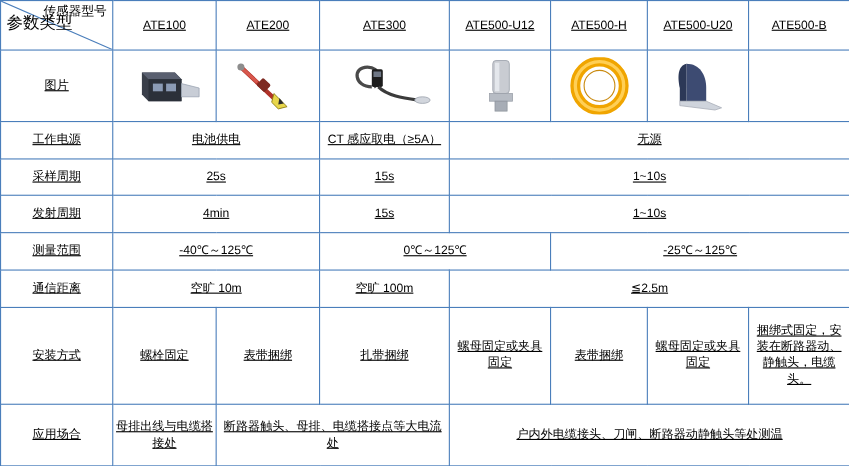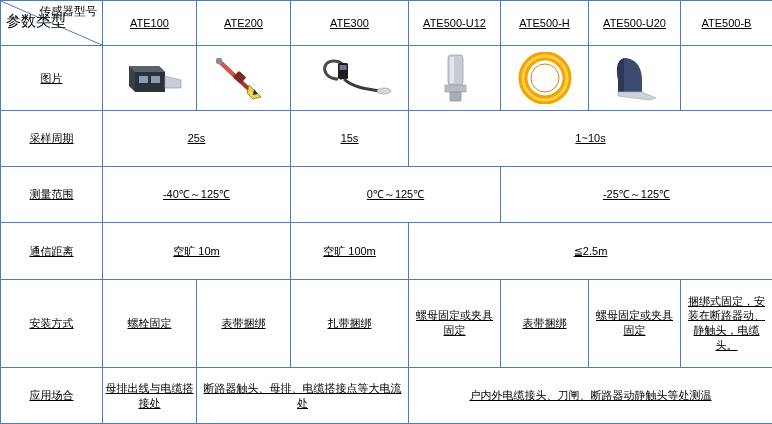--- a/index.html
+++ b/index.html
@@ -193,29 +193,41 @@
             </svg>
           </div>
         </td>
         <td class="img-cell">
           <div class="prod-img">
             <svg width="40" height="40" viewBox="0 0 40 40"></svg>
           </div>
         </td>
       </tr>
 
+      <tr>
+        <td class="rowlabel">工作电源</td>
+        <td colspan="2">电池供电</td>
+        <td>CT 感应取电（≥5A）</td>
+        <td colspan="4">无源</td>
+      </tr>
 
 
       <tr>
         <td class="rowlabel">采样周期</td>
         <td colspan="2">25s</td>
         <td>15s</td>
         <td colspan="4">1~10s</td>
       </tr>
 
+      <tr>
+        <td class="rowlabel">发射周期</td>
+        <td colspan="2">4min</td>
+        <td>15s</td>
+        <td colspan="4">1~10s</td>
+      </tr>
 
       <tr>
         <td class="rowlabel">测量范围</td>
         <td colspan="2">-40℃～125℃</td>
         <td colspan="2">0℃～125℃</td>
         <td colspan="3">-25℃～125℃</td>
       </tr>
 
 
       <tr>

